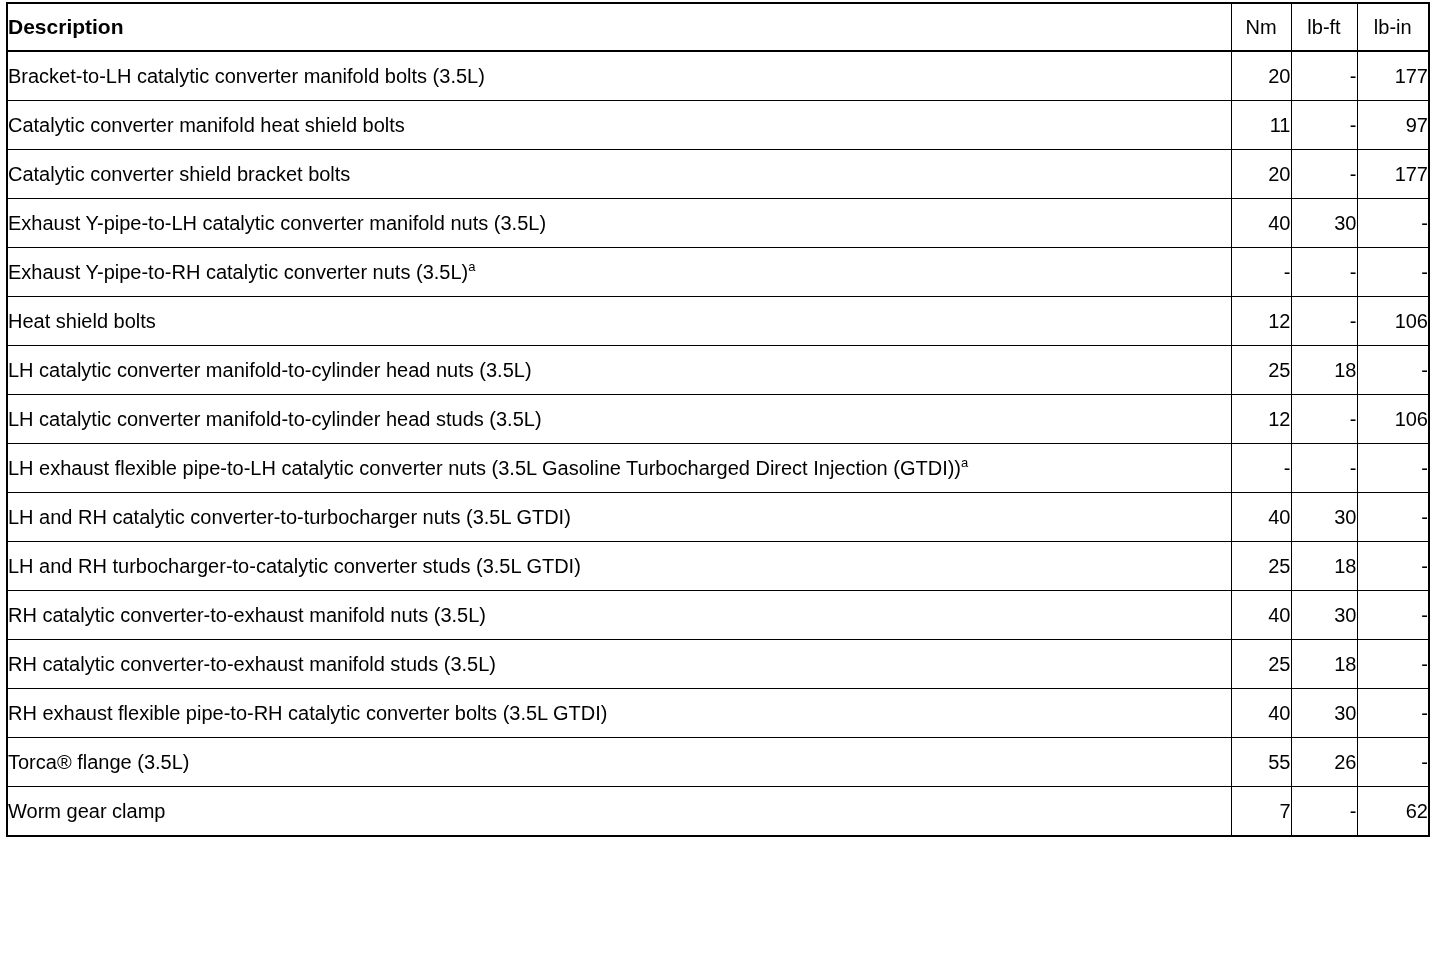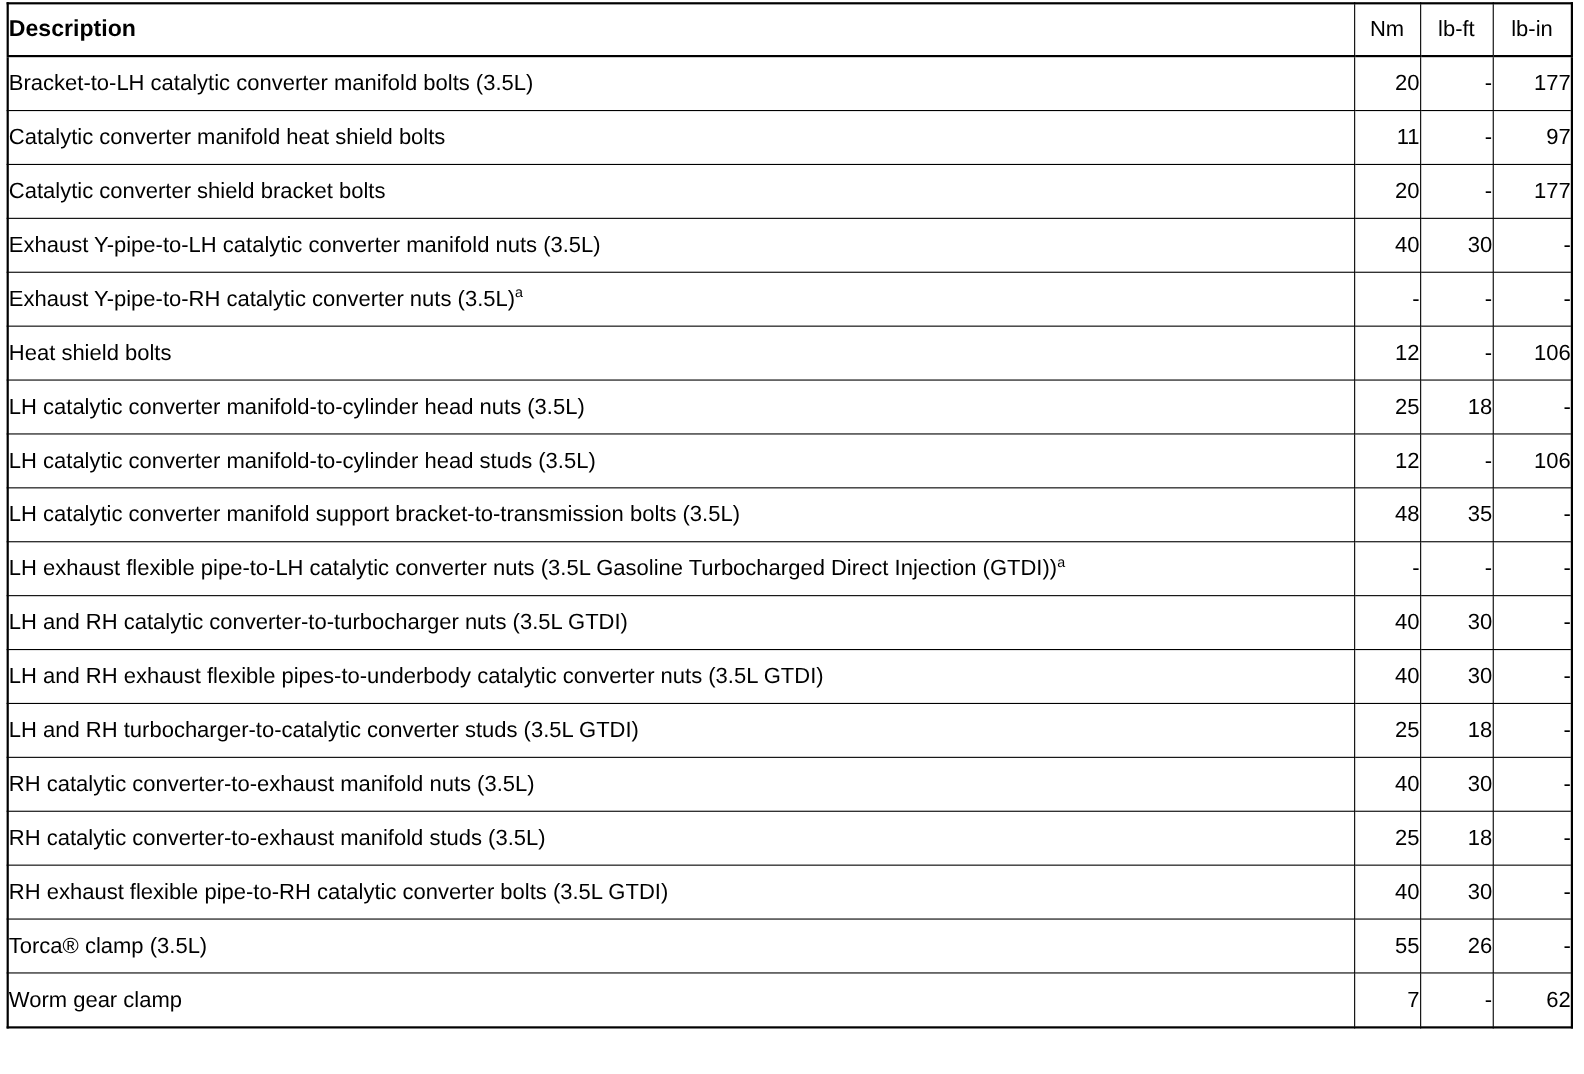--- a/index.html
+++ b/index.html
@@ -138,39 +138,27 @@
           <td class="val-c">18</td>
           <td class="val-c">-</td>
         </tr>
         <tr>
           <td class="desc-c"><span>LH catalytic converter manifold-to-cylinder head studs (3.5L)</span></td>
           <td class="val-c">12</td>
           <td class="val-c">-</td>
           <td class="val-c">106</td>
         </tr>
         <tr>
-          <td class="desc-c"><span>LH catalytic converter manifold support bracket-to-transmission bolts (3.5L)</span></td>
-          <td class="val-c">48</td>
-          <td class="val-c">35</td>
-          <td class="val-c">-</td>
-        </tr>
-        <tr>
           <td class="desc-c"><span>LH exhaust flexible pipe-to-LH catalytic converter nuts (3.5L Gasoline Turbocharged Direct Injection (GTDI))</span><sup class="fnref">a</sup></td>
           <td class="val-c">-</td>
           <td class="val-c">-</td>
           <td class="val-c">-</td>
         </tr>
         <tr>
           <td class="desc-c"><span>LH and RH catalytic converter-to-turbocharger nuts (3.5L GTDI)</span></td>
-          <td class="val-c">40</td>
-          <td class="val-c">30</td>
-          <td class="val-c">-</td>
-        </tr>
-        <tr>
-          <td class="desc-c"><span>LH and RH exhaust flexible pipes-to-underbody catalytic converter nuts (3.5L GTDI)</span></td>
           <td class="val-c">40</td>
           <td class="val-c">30</td>
           <td class="val-c">-</td>
         </tr>
         <tr>
           <td class="desc-c"><span>LH and RH turbocharger-to-catalytic converter studs (3.5L GTDI)</span></td>
           <td class="val-c">25</td>
           <td class="val-c">18</td>
           <td class="val-c">-</td>
         </tr>
@@ -186,21 +174,21 @@
           <td class="val-c">18</td>
           <td class="val-c">-</td>
         </tr>
         <tr>
           <td class="desc-c"><span>RH exhaust flexible pipe-to-RH catalytic converter bolts (3.5L GTDI)</span></td>
           <td class="val-c">40</td>
           <td class="val-c">30</td>
           <td class="val-c">-</td>
         </tr>
         <tr>
-          <td class="desc-c"><span>Torca® clamp (3.5L)</span></td>
+          <td class="desc-c"><span>Torca® flange (3.5L)</span></td>
           <td class="val-c">55</td>
           <td class="val-c">26</td>
           <td class="val-c">-</td>
         </tr>
         <tr>
           <td class="desc-c"><span>Worm gear clamp</span></td>
           <td class="val-c">7</td>
           <td class="val-c">-</td>
           <td class="val-c">62</td>
         </tr>

